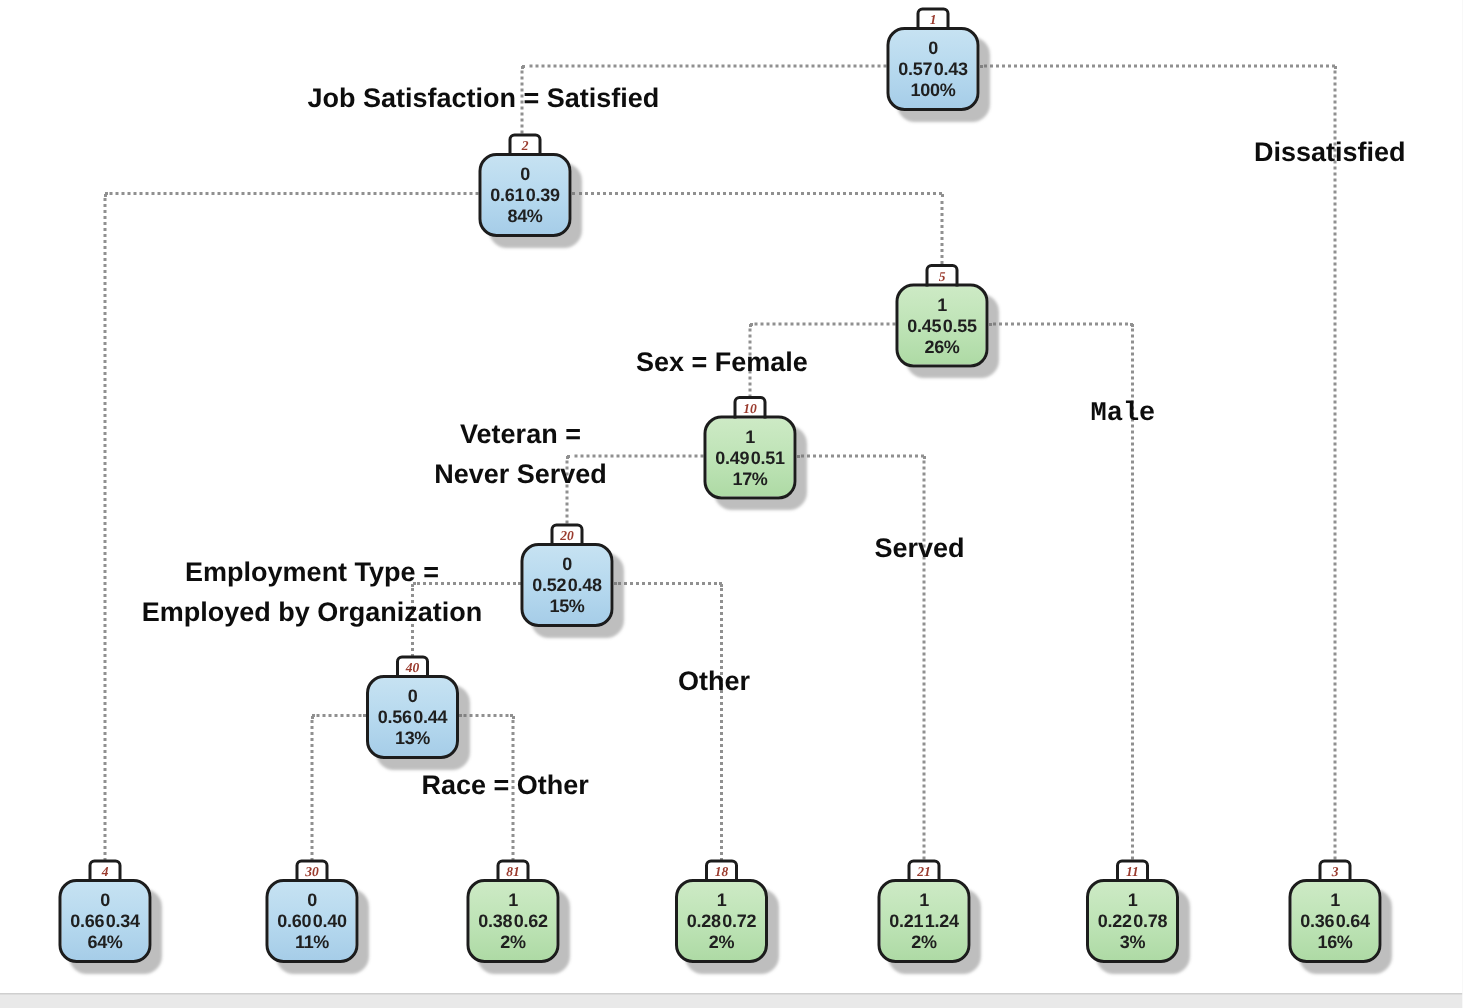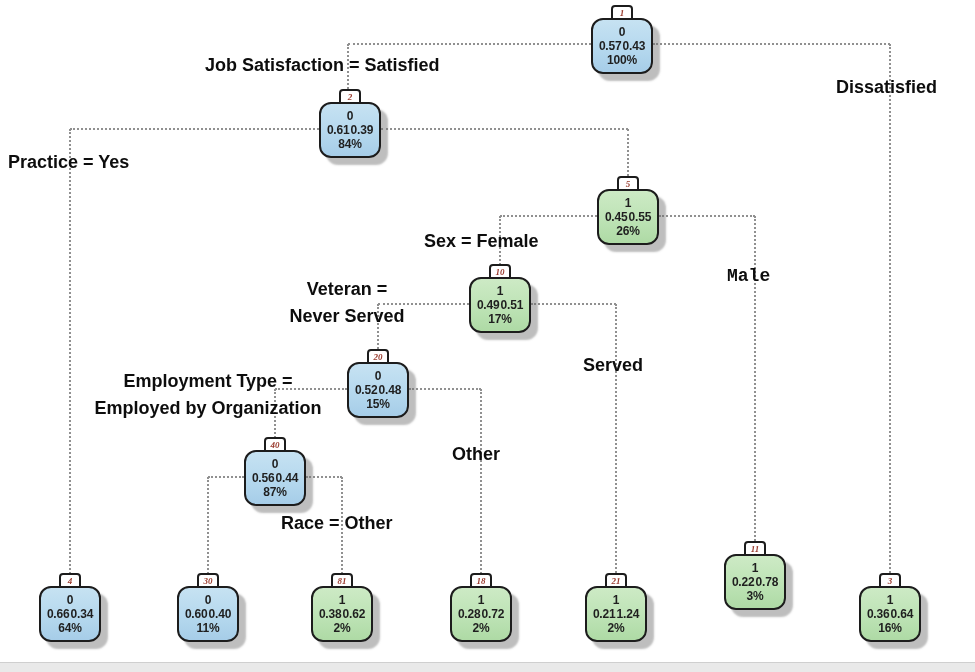--- a/index.html
+++ b/index.html
@@ -72,22 +72,21 @@
   <div class="edge-v" style="left:274px;top:389px;height:60px;"></div>
   <div class="edge-h" style="left:409px;top:388px;width:72px;"></div>
   <div class="edge-v" style="left:480px;top:389px;height:196px;"></div>
 
   <div class="edge-h" style="left:208px;top:476px;width:36px;"></div>
   <div class="edge-v" style="left:207px;top:477px;height:108px;"></div>
   <div class="edge-h" style="left:306px;top:476px;width:36px;"></div>
   <div class="edge-v" style="left:341px;top:477px;height:108px;"></div>
 
   <div class="lbl" style="left:205px;top:52px;">Job Satisfaction = Satisfied</div>
-  <div class="lbl" style="left:836px;top:74px;">Dissatisfied</div>
-  <div class="lbl" style="left:8px;top:149px;">Practice = Yes</div>
+  <div class="lbl" style="left:836px;top:88px;">Dissatisfied</div>
   <div class="lbl" style="left:424px;top:228px;">Sex = Female</div>
   <div class="lbl" style="left:727px;top:263px;font-family:Liberation Mono, monospace;">Male</div>
   <div class="lbl center" style="left:283px;top:276px;width:128px;">
     <div>Veteran =</div>
     <div>Never Served</div>
   </div>
   <div class="lbl" style="left:583px;top:352px;">Served</div>
   <div class="lbl center" style="left:85px;top:368px;width:246px;">
     <div>Employment Type =</div>
     <div>Employed by Organization</div>
@@ -138,21 +137,21 @@
       <div class="probs">0.52 0.48</div>
       <div>15%</div>
     </div>
   </div>
 
   <div class="node blue" style="left:244px;top:450px;">
     <div class="badge">40</div>
     <div class="box">
       <div>0</div>
       <div class="probs">0.56 0.44</div>
-      <div>87%</div>
+      <div>13%</div>
     </div>
   </div>
 
   <div class="node blue" style="left:39px;top:586px;">
     <div class="badge">4</div>
     <div class="box">
       <div>0</div>
       <div class="probs">0.66 0.34</div>
       <div>64%</div>
     </div>
@@ -187,21 +186,21 @@
 
   <div class="node green" style="left:585px;top:586px;">
     <div class="badge">21</div>
     <div class="box">
       <div>1</div>
       <div class="probs">0.21 1.24</div>
       <div>2%</div>
     </div>
   </div>
 
-  <div class="node green" style="left:724px;top:554px;">
+  <div class="node green" style="left:724px;top:586px;">
     <div class="badge">11</div>
     <div class="box">
       <div>1</div>
       <div class="probs">0.22 0.78</div>
       <div>3%</div>
     </div>
   </div>
 
   <div class="node green" style="left:859px;top:586px;">
     <div class="badge">3</div>

